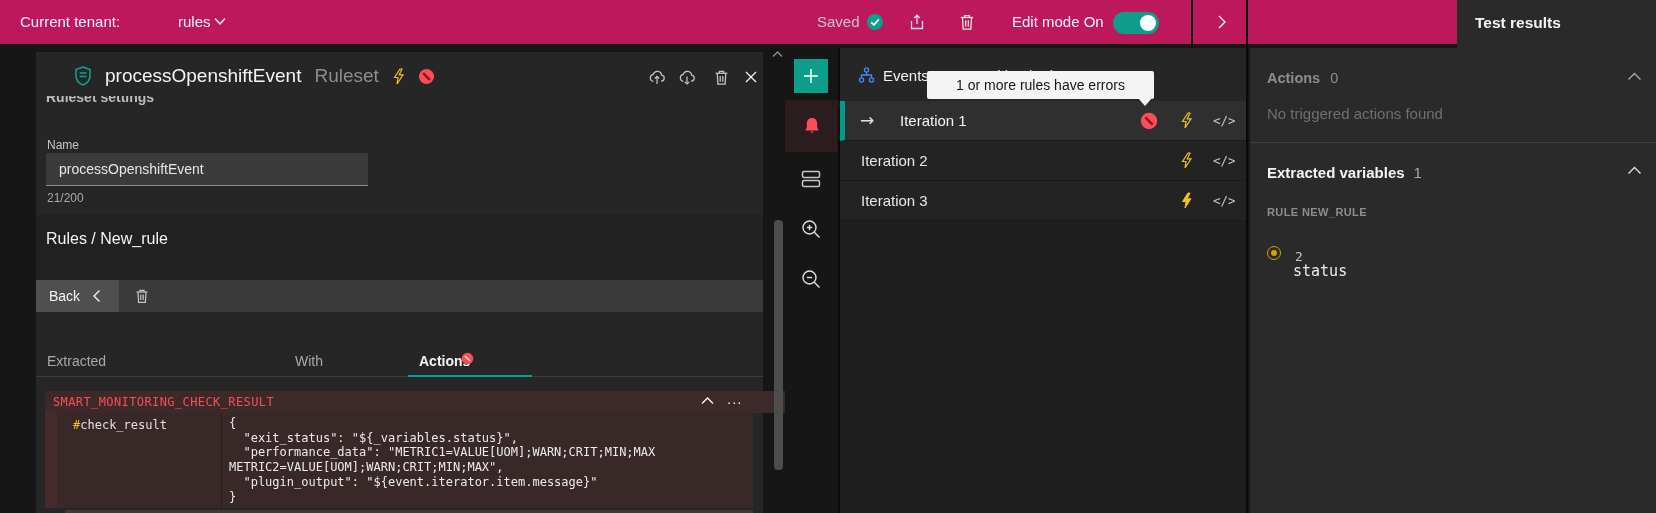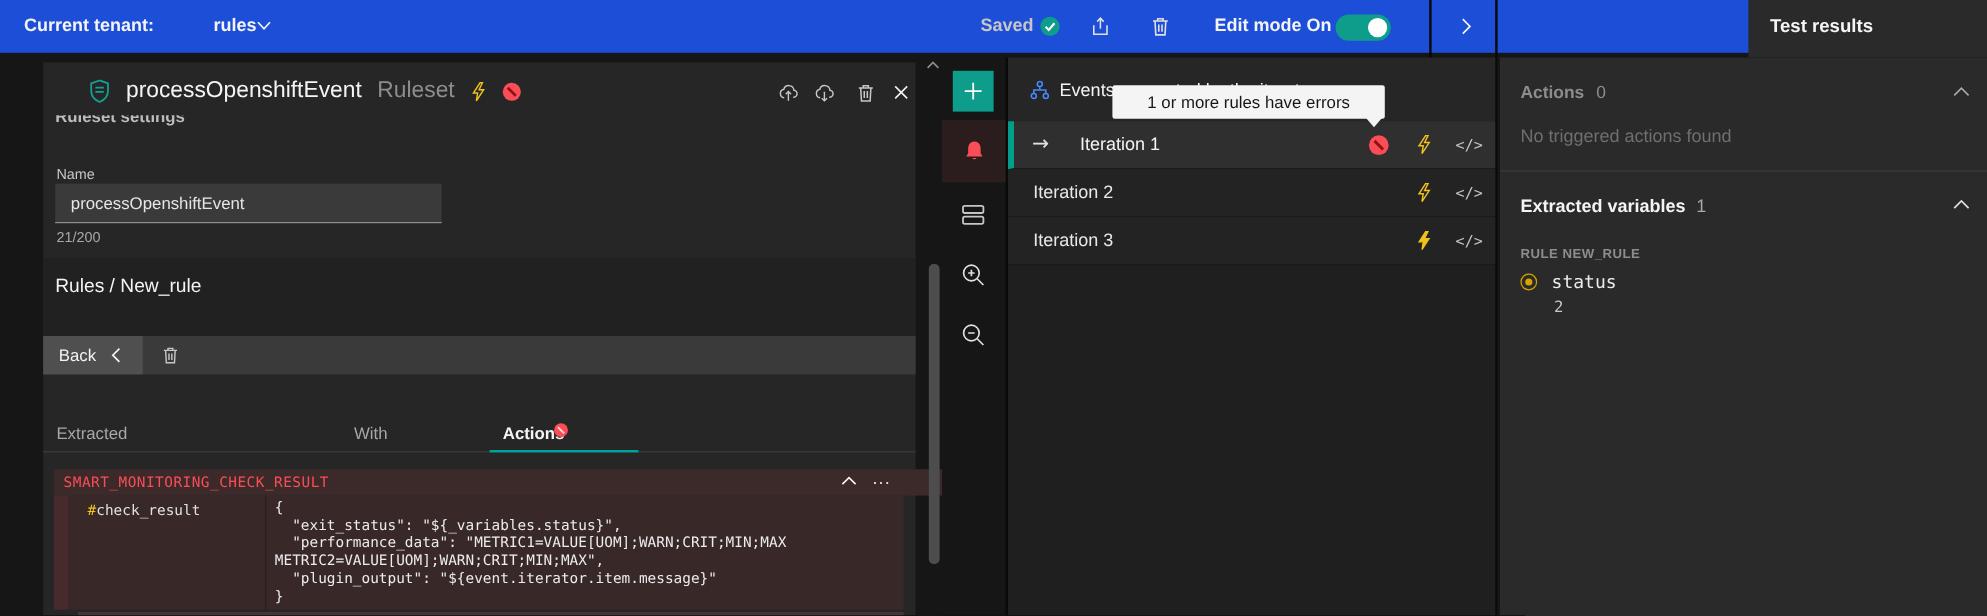--- a/index.html
+++ b/index.html
@@ -6,21 +6,21 @@
   html,body { background:#161616; }
   #app {
     position:relative; width:1656px; height:513px; overflow:hidden;
     background:#161616; font-family:"Liberation Sans", sans-serif;
     color:#f4f4f4; -webkit-font-smoothing:antialiased;
   }
   .abs { position:absolute; }
   svg { display:block; }
 
   
-  #topbar { left:0; top:0; width:1582px; height:44px; background:#1d4ed8;font-weight:bold; }
+  #topbar { left:0; top:0; width:1582px; height:44px; background:#be185d; }
   .tb-text { font-size:15px; color:#f4f4f4; top:13px; }
   .tb-dim { color:#c6c6c6; }
   .tb-divider { top:0; width:2px; height:48px; background:#070707; }
   .icon-btn { display:flex; align-items:center; justify-content:center; cursor:pointer; }
   #toggle { width:46px; height:22px; border-radius:11px; background:#0e9d8a; }
   #toggle .knob { position:absolute; right:3px; top:3px; width:16px; height:16px; border-radius:50%; background:#ffffff; }
 
   .top-tab { top:0; height:48px; }
   #tab-test-setup { left:1248px; width:209px; background:#161616; }
   #tab-test-results { left:1457px; width:199px; background:#2a2a2a; }
@@ -116,21 +116,21 @@
   #rp-actions-hd { top:22px; font-size:14.5px; font-weight:bold; color:#8d8d8d; }
   #rp-actions-hd .cnt { font-weight:normal; color:#8d8d8d; margin-left:10px; }
   #rp-empty { top:57px; font-size:15px; color:#6f6f6f; }
   #rp-div { position:absolute; left:0; top:94px; width:406px; height:1px; background:#3d3d3d; }
   #rp-vars-hd { top:116px; font-size:15px; font-weight:bold; color:#f4f4f4; }
   #rp-vars-hd .cnt { font-weight:normal; color:#a8a8a8; margin-left:9px; }
   #rp-rule { top:158px; font-size:11px; letter-spacing:0.4px; color:#8d8d8d; font-weight:bold; }
   #rp-var { top:178px; display:flex; align-items:center; gap:12px; }
   #rp-radio { width:14px; height:14px; border:1.5px solid #d7a300; border-radius:50%; position:relative; cursor:pointer; }
   #rp-radio .dot { position:absolute; left:3px; top:3px; width:6px; height:6px; border-radius:50%; background:#d7a300; }
-  #rp-var .nm { font-family:"DejaVu Sans Mono", monospace; font-size:15px; color:#ececec; }
+  #rp-var .nm { font-family:"DejaVu Sans Mono", monospace; font-size:15px; color:#ececec;margin-top:36px; }
   #rp-val { top:201px; left:45px; font-family:"DejaVu Sans Mono", monospace; font-size:13px; color:#c6c6c6; }
   .rp-chev { position:absolute; left:377px; cursor:pointer; }
 </style>
 </head>
 <body>
 
 <div id="app">
 
   <div id="topbar" class="abs">
     <span class="abs tb-text" style="left:20px;">Current tenant:</span>

